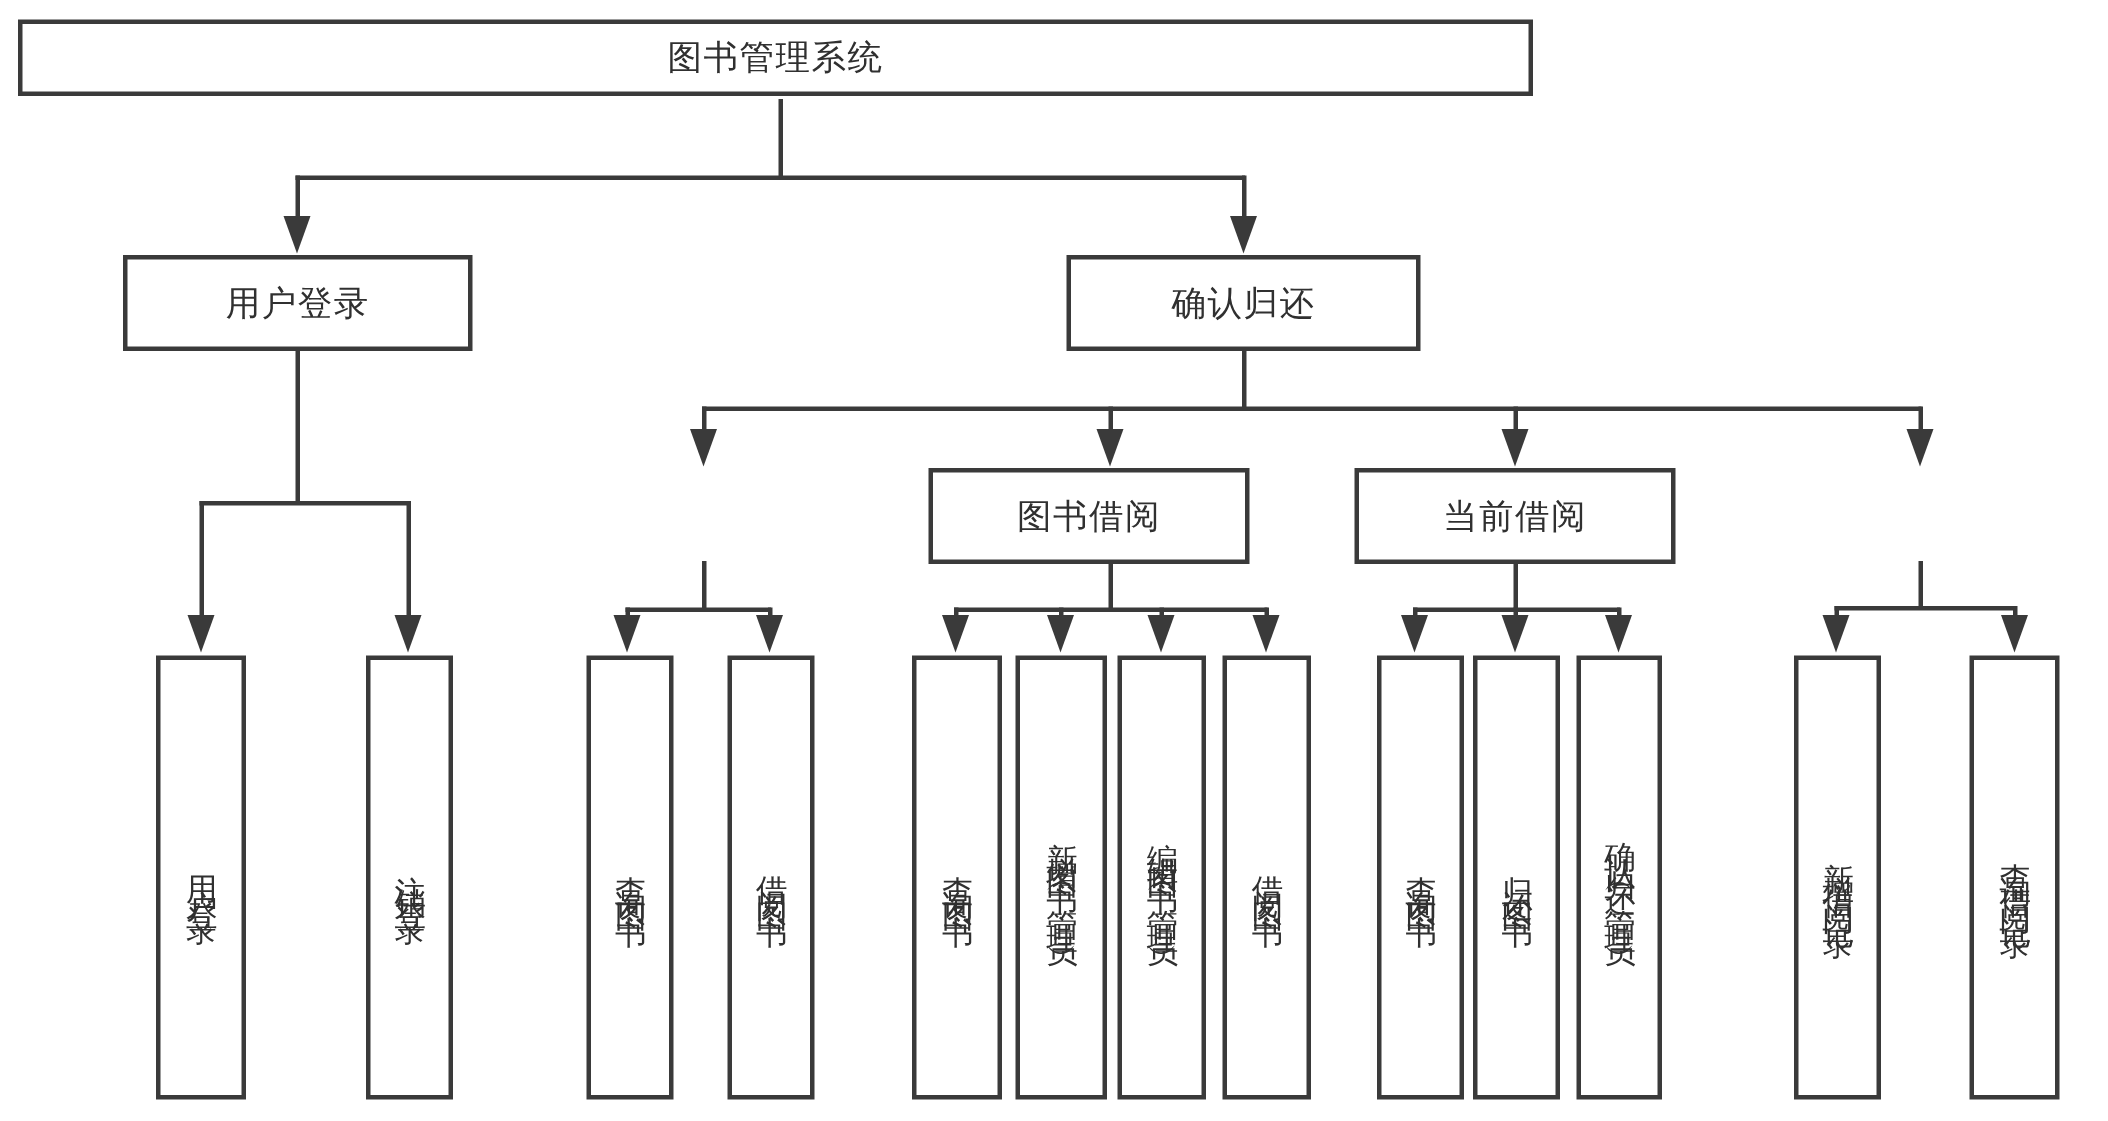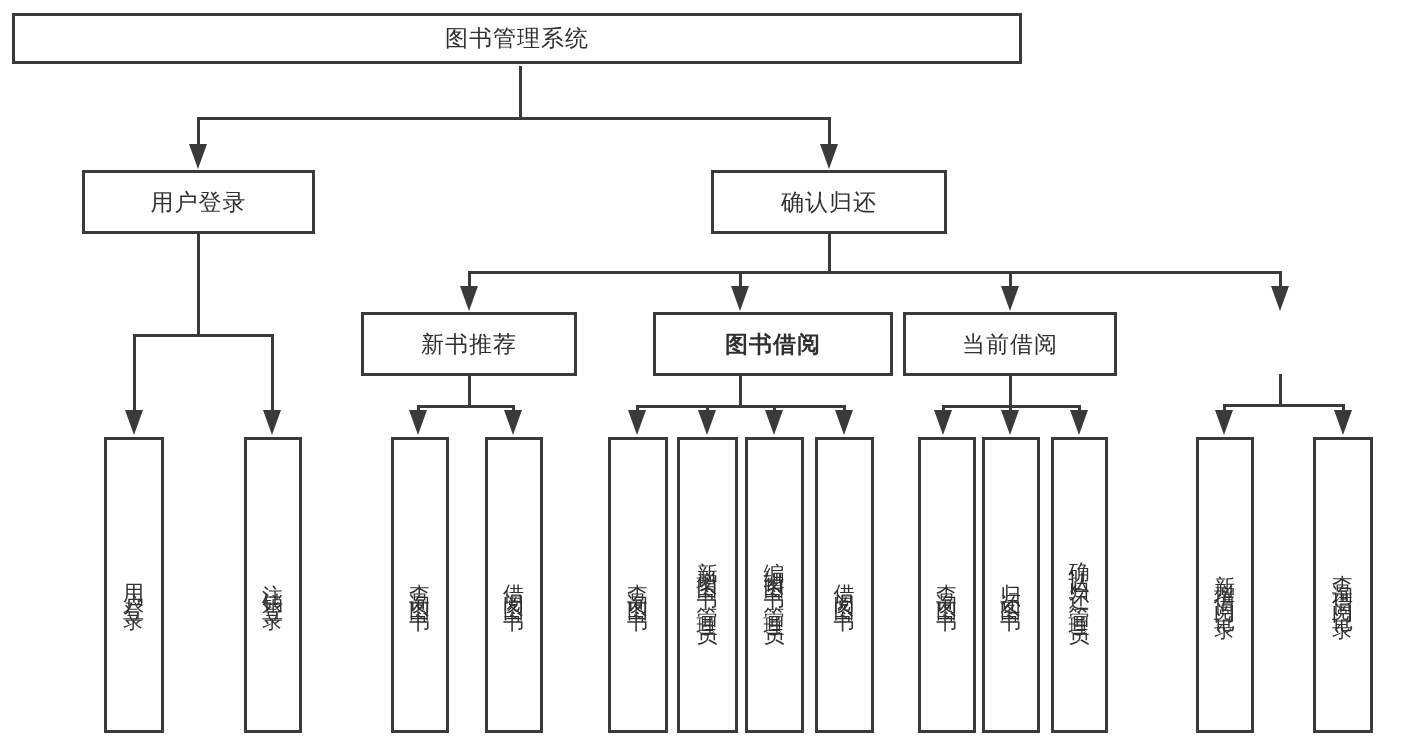--- a/index.html
+++ b/index.html
@@ -118,24 +118,21 @@
     <div class="arrowhead" style="left: 1334px; top: 410px; border-top-color: rgb(58, 58, 58);"></div>
     <div class="node horizontal" style="left: 12px; top: 13px; width: 1010px; height: 51px; border-color: rgb(58, 58, 58); color: rgb(48, 48, 48);">
       <span>图书管理系统</span>
     </div>
     <div class="node horizontal" style="left: 82px; top: 170px; width: 233px; height: 64px; border-color: rgb(58, 58, 58); color: rgb(48, 48, 48);">
       <span>用户登录</span>
     </div>
     <div class="node horizontal" style="left: 711px; top: 170px; width: 236px; height: 64px; border-color: rgb(58, 58, 58); color: rgb(48, 48, 48);">
       <span>确认归还</span>
     </div>
-    <div class="node horizontal" style="left: 361px; top: 312px; width: 216px; height: 64px; border-color: rgb(58, 58, 58); color: rgb(48, 48, 48);">
-      <span>新书推荐</span>
-    </div>
-    <div class="node horizontal" style="left: 653px; top: 312px; width: 240px; height: 64px; border-color: rgb(58, 58, 58); color: rgb(48, 48, 48); font-weight: bold;">
+    <div class="node horizontal" style="left: 619px; top: 312px; width: 214px; height: 64px; border-color: rgb(58, 58, 58); color: rgb(48, 48, 48);">
       <span>图书借阅</span>
     </div>
     <div class="node horizontal" style="left: 903px; top: 312px; width: 214px; height: 64px; border-color: rgb(58, 58, 58); color: rgb(48, 48, 48);">
       <span>当前借阅</span>
     </div>
     <div class="node vertical" style="left: 104px; top: 437px; width: 60px; height: 296px; border-color: rgb(58, 58, 58); color: rgb(48, 48, 48);">
       <span>用户登录</span>
     </div>
     <div class="node vertical" style="left: 244px; top: 437px; width: 58px; height: 296px; border-color: rgb(58, 58, 58); color: rgb(48, 48, 48);">
       <span>注销登录</span>

